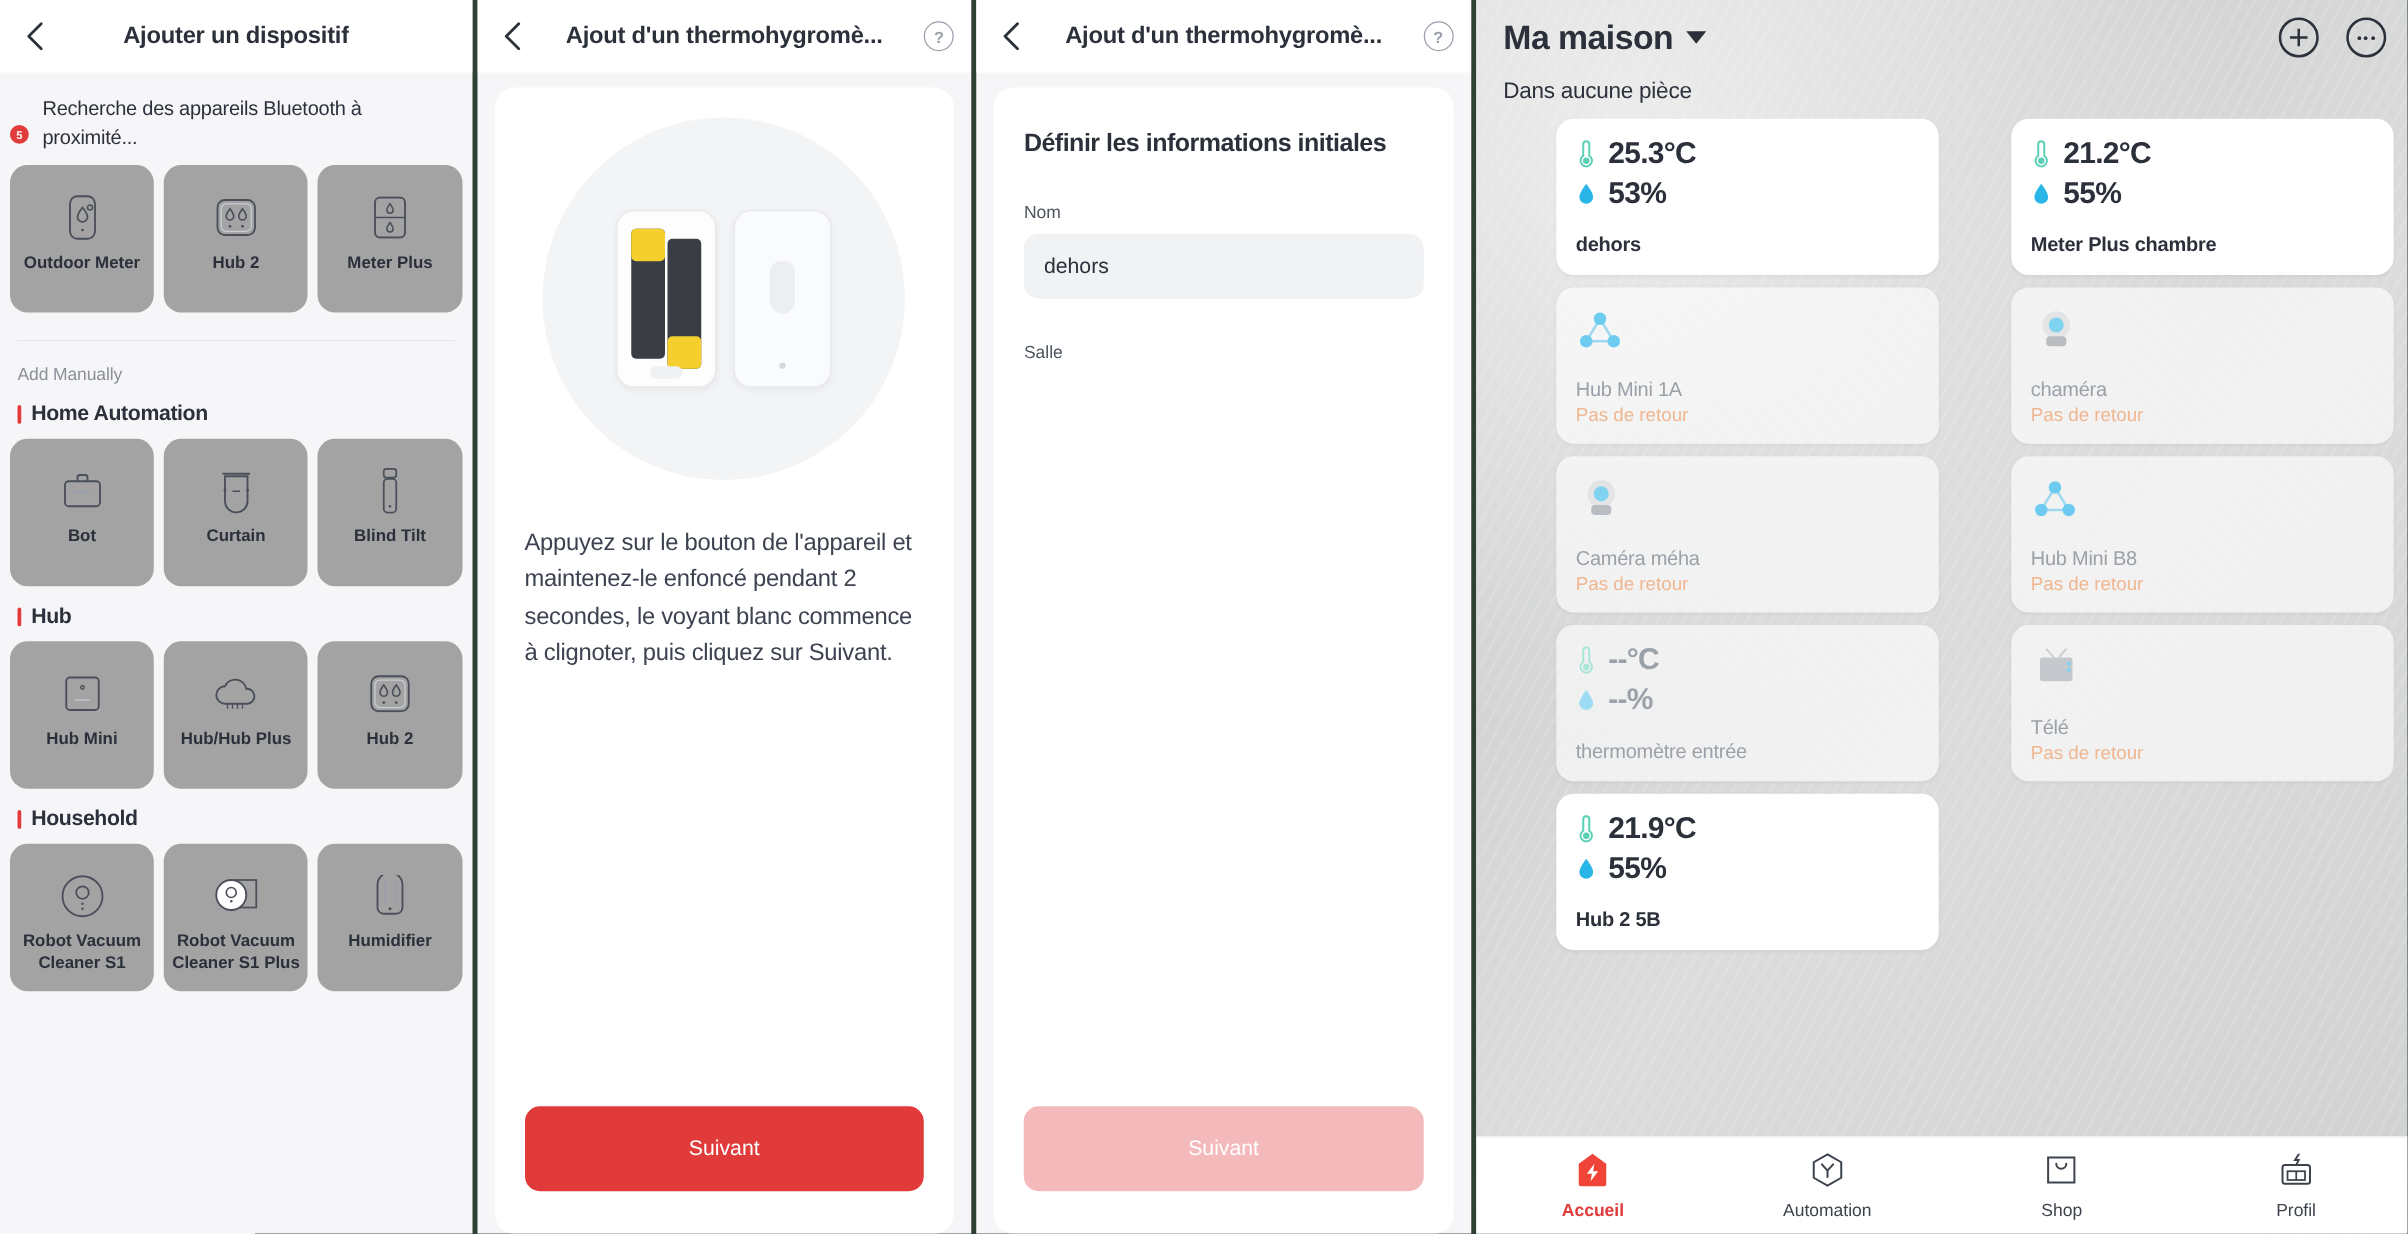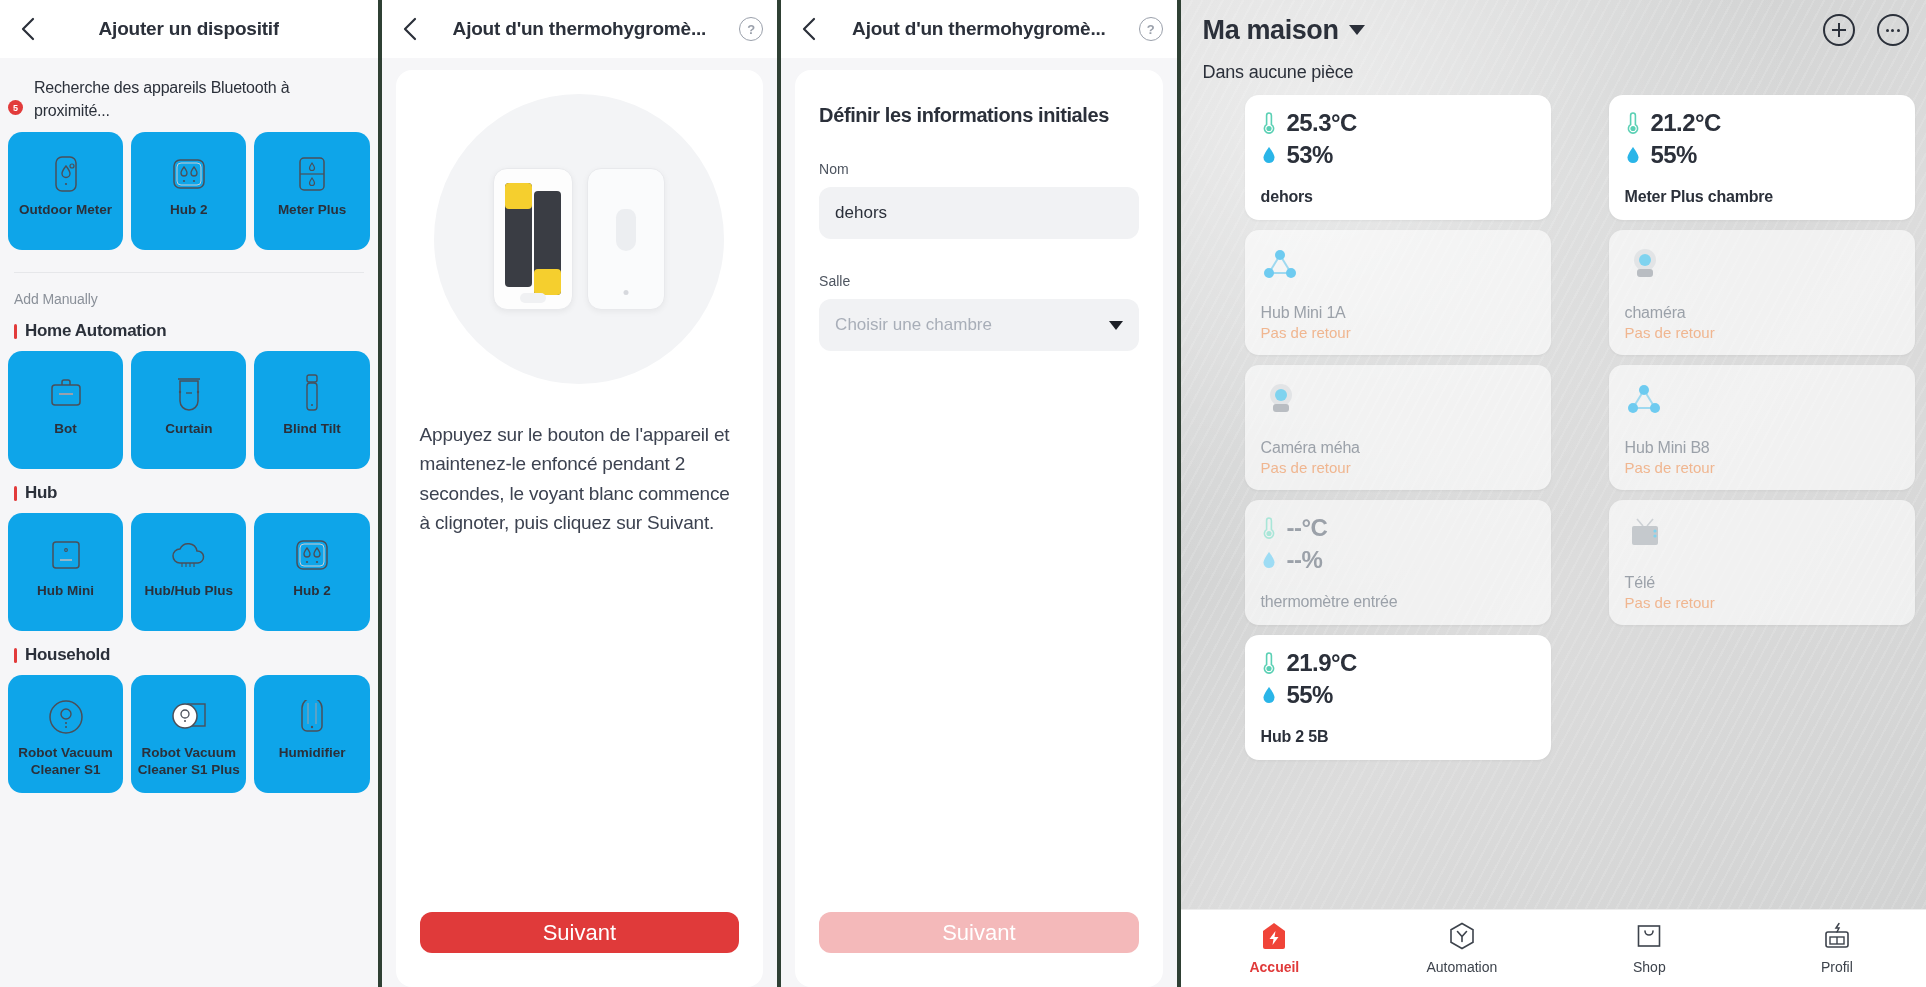--- a/index.html
+++ b/index.html
@@ -51,21 +51,21 @@
     display: flex; align-items: center; justify-content: center;
     position: absolute; left: 8px; top: 42px; flex: none;
   }
   .scan-text {
     margin-left: 20px; font-size: 16px; color: #2b303a; line-height: 1.45;
     letter-spacing: -0.2px;
   }
 
   .tile-grid { display: grid; grid-template-columns: repeat(3, 1fr); gap: 8px; padding: 0 8px; }
   .tile {
-    background: #0ea5e9; border-radius: 14px; height: 118px;
+    background: #a3a3a3; border-radius: 14px; height: 118px;
     display: flex; flex-direction: column; align-items: center; justify-content: flex-start;
     padding-top: 22px; cursor: pointer;
   }
   .tile-ico { width: 40px; height: 40px; display: flex; align-items: center; justify-content: center; }
   .tile-label {
     margin-top: 8px; font-size: 13.5px; font-weight: bold; color: #2b303a;
     text-align: center; line-height: 1.25; padding: 0 4px;
   }
 
   .divider { height: 1px; background: #e6e7ea; margin: 22px 14px 0 14px; }
@@ -119,22 +119,22 @@
   .sensor-body::after {
     content:""; position: absolute; bottom: 14px; left: 50%; transform: translateX(-50%);
     width: 5px; height: 5px; border-radius: 50%; background: #d6d8dd;
   }
   .hero-text {
     margin-top: 36px; padding: 0 24px; font-size: 19px; color: #3c4250;
     line-height: 1.55; text-align: left; letter-spacing: -0.2px;
   }
   .btn-wrap { width: 100%; padding: 0 24px 34px 24px; margin-top: auto; }
   .btn-primary {
-    width: 100%; height: 41px; border-radius: 12px; border: none;
-    background: #e03a3a; color: #ffffff; font-size: 22px;
+    width: 100%; height: 68px; border-radius: 12px; border: none;
+    background: #e03a3a; color: #ffffff; font-size: 17px;
     font-family: "Liberation Sans", sans-serif; cursor: pointer; margin-top: 44px;
   }
   .btn-primary.disabled { background: #f4b9ba; }
 
   
   .form-wrap { width: 100%; padding: 34px 24px 0 24px; }
   .form-title { font-size: 20px; font-weight: bold; color: #2b303a; letter-spacing: -0.4px; }
   .field-label { font-size: 14px; color: #4d545f; margin-top: 34px; }
   .field-box {
     margin-top: 10px; height: 52px; border-radius: 12px; background: #f1f2f4;
@@ -433,24 +433,20 @@
       <div class="card">
         <div class="form-wrap">
           <div class="form-title">Définir les informations initiales</div>
 
           <div class="field-label">Nom</div>
           <div class="field-box">
             <span>dehors</span>
           </div>
 
           <div class="field-label">Salle</div>
-          <div class="field-box select">
-            <span class="ph">Choisir une chambre</span>
-            <span class="caret"></span>
-          </div>
         </div>
         <div class="btn-wrap">
           <button class="btn-primary disabled">Suivant</button>
         </div>
       </div>
     </div>
   </div>
 
   <div class="gap"></div>
 

